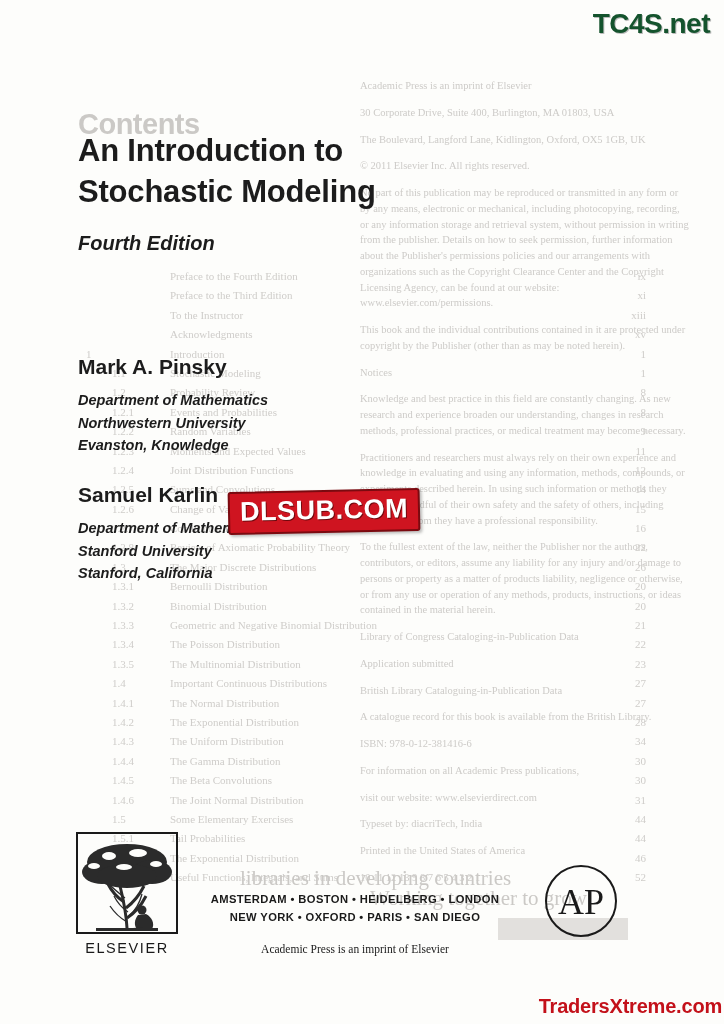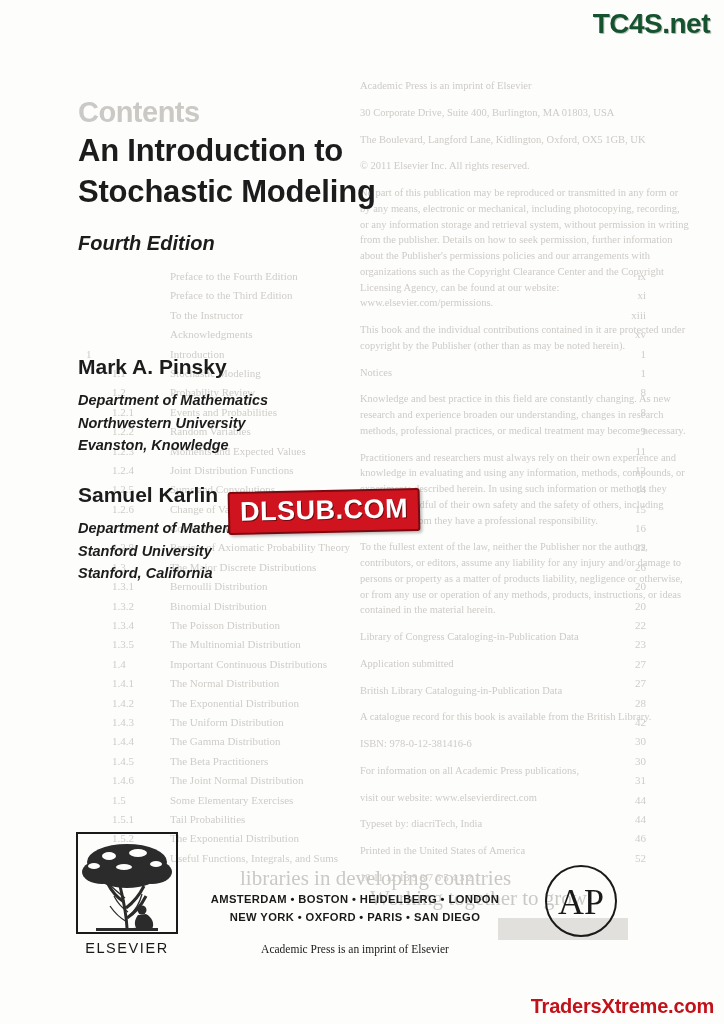--- a/index.html
+++ b/index.html
@@ -13,21 +13,21 @@
   #page {
     position: relative;
     width: 724px;
     height: 1024px;
     overflow: hidden;
     background: #fdfdfb;
   }
   .ghost-contents-title {
     position: absolute;
     left: 78px;
-    top: 96px;
+    top: 108px;
     font-family: "Liberation Sans", sans-serif;
     font-weight: bold;
     font-size: 29px;
     color: #cbc9c6;
     letter-spacing: -0.5px;
   }
   .ghost-toc {
     position: absolute;
     left: 86px;
     top: 270px;
@@ -211,21 +211,21 @@
     right: 14px;
     top: 8px;
     font-weight: bold;
     font-size: 28px;
     color: #14532d;
     letter-spacing: -0.5px;
     text-shadow: 1px 1px 0 #bbb;
   }
   .wm-bottom {
     position: absolute;
-    right: 10px;
+    right: 2px;
     bottom: 6px;
     font-weight: bold;
     font-size: 20px;
     color: #c3111a;
     letter-spacing: -0.2px;
     margin-left: 32px;
   }
   .wm-mid {
     position: absolute;
     left: 228px;
@@ -379,20 +379,26 @@
         <span class="pg">20</span>
       </div>
     <div class="row">
         <span class="num"></span>
         <span class="num2">1.3.2</span>
         <span class="txt">Binomial Distribution</span>
         <span class="pg">20</span>
       </div>
     <div class="row">
         <span class="num"></span>
+        <span class="num2">1.3.3</span>
+        <span class="txt">Geometric and Negative Binomial Distribution</span>
+        <span class="pg">21</span>
+      </div>
+    <div class="row">
+        <span class="num"></span>
         <span class="num2">1.3.4</span>
         <span class="txt">The Poisson Distribution</span>
         <span class="pg">22</span>
       </div>
     <div class="row">
         <span class="num"></span>
         <span class="num2">1.3.5</span>
         <span class="txt">The Multinomial Distribution</span>
         <span class="pg">23</span>
       </div>
@@ -411,32 +417,32 @@
     <div class="row">
         <span class="num"></span>
         <span class="num2">1.4.2</span>
         <span class="txt">The Exponential Distribution</span>
         <span class="pg">28</span>
       </div>
     <div class="row">
         <span class="num"></span>
         <span class="num2">1.4.3</span>
         <span class="txt">The Uniform Distribution</span>
-        <span class="pg">42</span>
+        <span class="pg">34</span>
       </div>
     <div class="row">
         <span class="num"></span>
         <span class="num2">1.4.4</span>
         <span class="txt">The Gamma Distribution</span>
         <span class="pg">30</span>
       </div>
     <div class="row">
         <span class="num"></span>
         <span class="num2">1.4.5</span>
-        <span class="txt">The Beta Practitioners</span>
+        <span class="txt">The Beta Convolutions</span>
         <span class="pg">30</span>
       </div>
     <div class="row">
         <span class="num"></span>
         <span class="num2">1.4.6</span>
         <span class="txt">The Joint Normal Distribution</span>
         <span class="pg">31</span>
       </div>
     <div class="row">
         <span class="num"></span>

